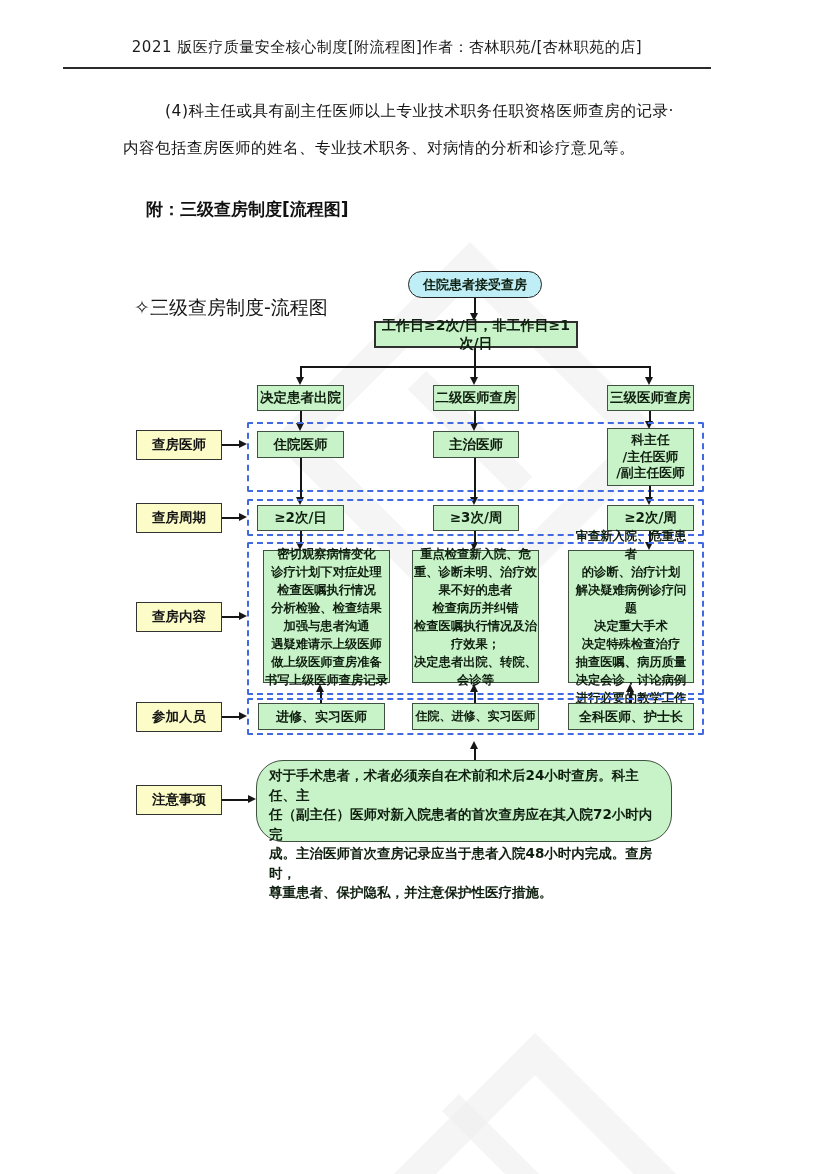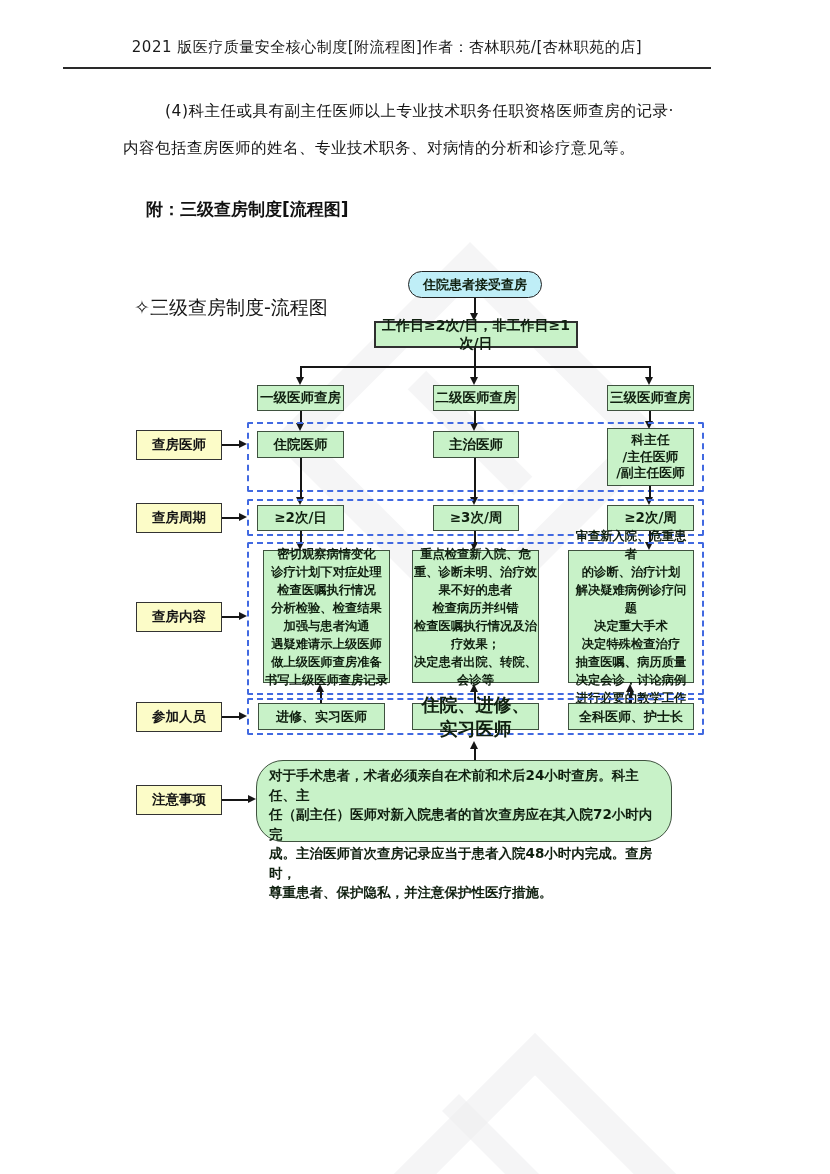--- a/index.html
+++ b/index.html
@@ -93,21 +93,21 @@
 
   <div class="vline" style="left:344px;top:93px;height:18px;"></div>
   <div class="hline" style="left:170px;top:111px;width:351px;"></div>
   <div class="vline" style="left:170px;top:111px;height:12px;"></div>
   <div class="tri-down" style="left:166px;top:122px;"></div>
   <div class="vline" style="left:344px;top:111px;height:12px;"></div>
   <div class="tri-down" style="left:340px;top:122px;"></div>
   <div class="vline" style="left:519px;top:111px;height:12px;"></div>
   <div class="tri-down" style="left:515px;top:122px;"></div>
 
-  <div class="node small" style="left:127px;top:130px;width:87px;height:26px;">一级医师查房</div>
+  <div class="node small" style="left:127px;top:130px;width:87px;height:26px;">决定患者出院</div>
   <div class="node small" style="left:303px;top:130px;width:86px;height:26px;">二级医师查房</div>
   <div class="node small" style="left:477px;top:130px;width:87px;height:26px;">三级医师查房</div>
 
   <div class="vline" style="left:170px;top:156px;height:13px;"></div>
   <div class="tri-down" style="left:166px;top:168px;"></div>
   <div class="vline" style="left:344px;top:156px;height:13px;"></div>
   <div class="tri-down" style="left:340px;top:168px;"></div>
   <div class="vline" style="left:519px;top:156px;height:11px;"></div>
   <div class="tri-down" style="left:515px;top:166px;"></div>
 
@@ -177,21 +177,21 @@
 
   <div class="tri-up" style="left:186px;top:429px;"></div>
   <div class="vline" style="left:190px;top:436px;height:12px;"></div>
   <div class="tri-up" style="left:340px;top:429px;"></div>
   <div class="vline" style="left:344px;top:436px;height:12px;"></div>
   <div class="tri-up" style="left:496px;top:429px;"></div>
   <div class="vline" style="left:500px;top:436px;height:12px;"></div>
 
   <div class="dashed" style="top:443px;height:37px;"></div>
   <div class="node" style="left:128px;top:448px;width:127px;height:27px;font-size:13px;">进修、实习医师</div>
-  <div class="node" style="left:282px;top:448px;width:127px;height:27px;font-size:18px;">住院、进修、实习医师</div>
+  <div class="node" style="left:282px;top:448px;width:127px;height:27px;font-size:12px;">住院、进修、实习医师</div>
   <div class="node" style="left:438px;top:448px;width:126px;height:27px;font-size:13px;">全科医师、护士长</div>
 
   <div class="ylabel" style="top:447px;">参加人员</div>
   <div class="hline" style="left:92px;top:461px;width:18px;"></div>
   <div class="tri-right" style="left:109px;top:457px;"></div>
 
   <div class="tri-up" style="left:340px;top:486px;"></div>
   <div class="vline" style="left:344px;top:493px;height:12px;"></div>
 
   <div class="node notes-box" style="left:126px;top:505px;width:416px;height:82px;">对于手术患者，术者必须亲自在术前和术后24小时查房。科主任、主

